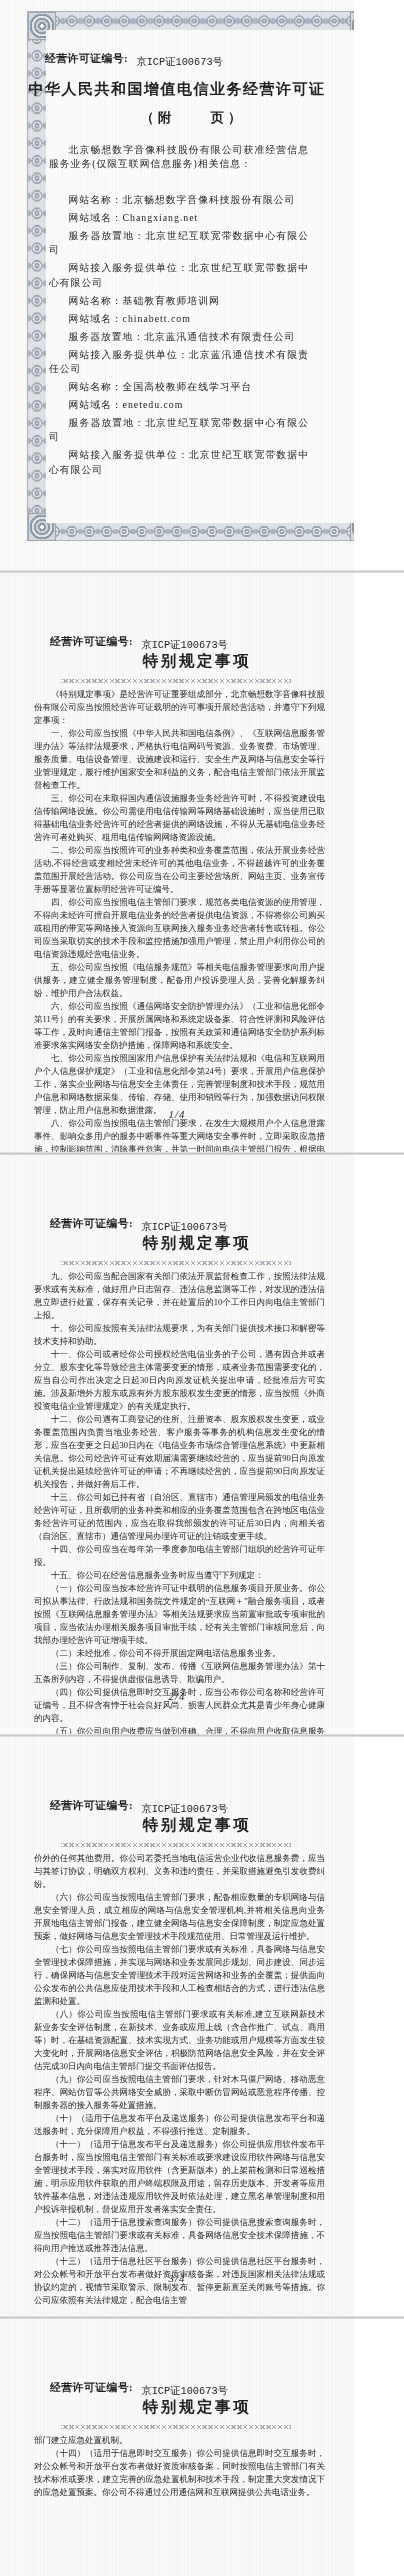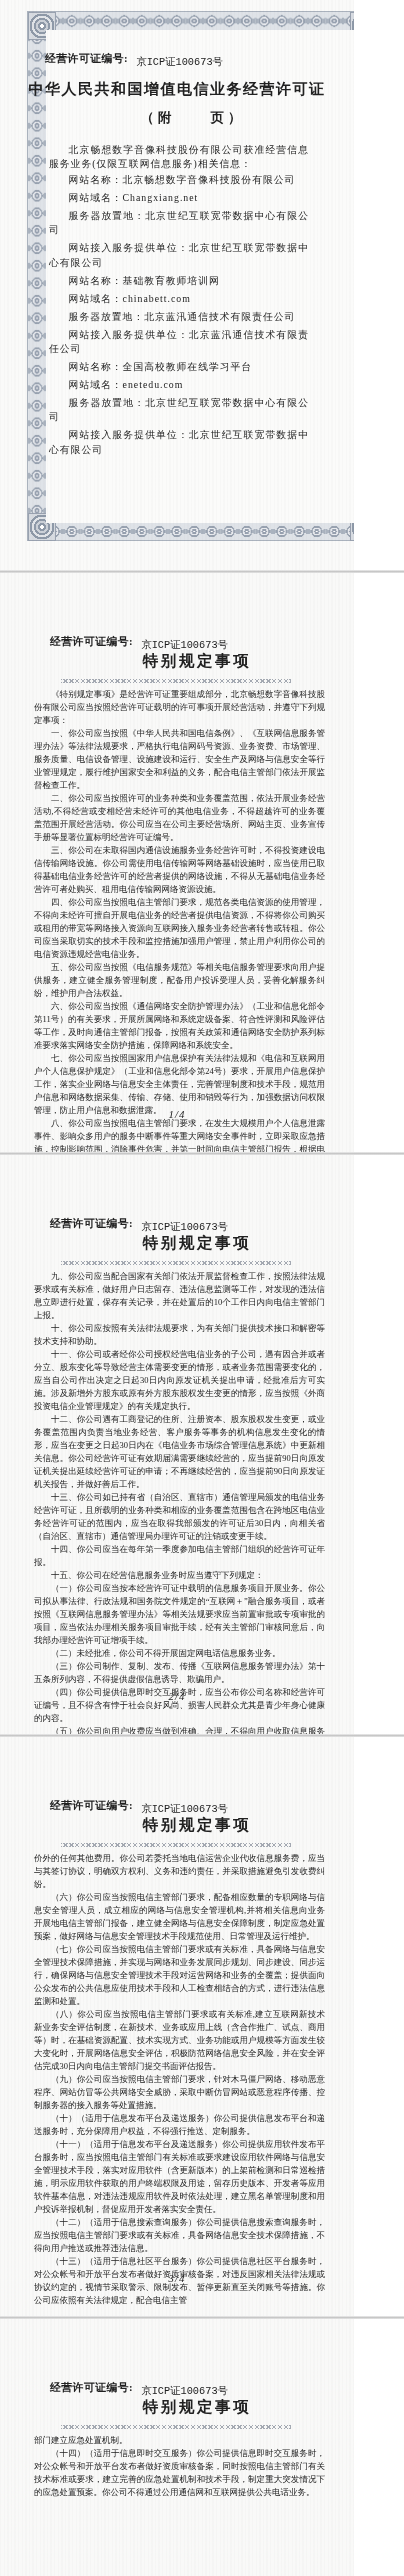--- a/index.html
+++ b/index.html
@@ -53,21 +53,21 @@
   .bc-bl{left:-0.5px;bottom:-0.5px;} .bc-br{right:-0.5px;bottom:-0.5px;}
   .cert-inner{position:absolute;left:17.5px;top:17.5px;right:17.5px;bottom:17.5px;background:#fbfbfa;}
 
   .cert-license{position:absolute;left:45px;top:52px;z-index:2;}
   .lic-label{font-size:10.8px;font-weight:600;letter-spacing:0.5px;}
   .lic-no{font-size:10.3px;font-family:"Liberation Mono","DejaVu Sans Mono",monospace;position:relative;top:2.6px;margin-left:8.2px;letter-spacing:0;}
   .cert-title{position:absolute;left:0;right:0;top:80px;text-align:center;font-size:15px;font-weight:700;letter-spacing:1.5px;z-index:2;}
   .cert-sub{position:absolute;left:0;right:0;top:109px;text-align:center;font-size:13.4px;font-weight:700;letter-spacing:4.1px;z-index:2;margin-left:32px;}
   .cert-body{position:absolute;left:49px;right:45px;top:143px;z-index:2;font-size:9.8px;line-height:14.4px;letter-spacing:1px;}
   .cert-body p{margin:0 0 3.6px;text-indent:2em;text-align:justify;}
-  .cert-body p.intro{margin-bottom:1px;}
+  .cert-body p.intro{margin-bottom:21px;}
 
   
   .page-sp{height:579px;background:#f9f9f8;}
   .page-sp.last{height:553px;}
   .sp-header{position:absolute;left:50px;top:62px;z-index:2;}
   .sp-title{position:absolute;left:0;right:0;top:78px;text-align:center;font-size:15.5px;font-weight:700;letter-spacing:2.6px;z-index:2;padding-left:40px;}
   .sp-rule{
     position:absolute;left:61px;right:63px;top:106px;height:4.1px;z-index:2;
     background:
       repeating-linear-gradient(135deg, #969ca6 0 1px, rgba(0,0,0,0) 1px 4.1px),
@@ -124,22 +124,22 @@
 
 <div class="page page-sp">
   <div class="sp-header">
     <span class="lic-label">经营许可证编号:</span><span class="lic-no">京ICP证100673号</span>
   </div>
   <div class="sp-title">特别规定事项</div>
   <div class="sp-rule"></div>
   <div class="sp-body">
       <p>《特别规定事项》是经营许可证重要组成部分，北京畅想数字音像科技股份有限公司应当按照经营许可证载明的许可事项开展经营活动，并遵守下列规定事项：</p>
       <p>一、你公司应当按照《中华人民共和国电信条例》、《互联网信息服务管理办法》等法律法规要求，严格执行电信网码号资源、业务资费、市场管理、服务质量、电信设备管理、设施建设和运行、安全生产及网络与信息安全等行业管理规定，履行维护国家安全和利益的义务，配合电信主管部门依法开展监督检查工作。</p>
+      <p>三、你公司在未取得国内通信设施服务业务经营许可时，不得投资建设电信传输网络设施。你公司需使用电信传输网等网络基础设施时，应当使用已取得基础电信业务经营许可的经营者提供的网络设施，不得从无基础电信业务经营许可者处购买、租用电信传输网网络资源设施。</p>
       <p>二、你公司应当按照许可的业务种类和业务覆盖范围，依法开展业务经营活动,不得经营或变相经营未经许可的其他电信业务，不得超越许可的业务覆盖范围开展经营活动。你公司应当在公司主要经营场所、网站主页、业务宣传手册等显著位置标明经营许可证编号。</p>
-      <p>三、你公司在未取得国内通信设施服务业务经营许可时，不得投资建设电信传输网络设施。你公司需使用电信传输网等网络基础设施时，应当使用已取得基础电信业务经营许可的经营者提供的网络设施，不得从无基础电信业务经营许可者处购买、租用电信传输网网络资源设施。</p>
       <p>四、你公司应当按照电信主管部门要求，规范各类电信资源的使用管理，不得向未经许可擅自开展电信业务的经营者提供电信资源，不得将你公司购买或租用的带宽等网络接入资源向互联网接入服务业务经营者转售或转租。你公司应当采取切实的技术手段和监控措施加强用户管理，禁止用户利用你公司的电信资源违规经营电信业务。</p>
       <p>五、你公司应当按照《电信服务规范》等相关电信服务管理要求向用户提供服务，建立健全服务管理制度，配备用户投诉受理人员，妥善化解服务纠纷，维护用户合法权益。</p>
       <p>六、你公司应当按照《通信网络安全防护管理办法》（工业和信息化部令第11号）的有关要求，开展所属网络和系统定级备案、符合性评测和风险评估等工作，及时向通信主管部门报备，按照有关政策和通信网络安全防护系列标准要求落实网络安全防护措施，保障网络和系统安全。</p>
       <p>七、你公司应当按照国家用户信息保护有关法律法规和《电信和互联网用户个人信息保护规定》（工业和信息化部令第24号）要求，开展用户信息保护工作，落实企业网络与信息安全主体责任，完善管理制度和技术手段，规范用户信息和网络数据采集、传输、存储、使用和销毁等行为，加强数据访问权限管理，防止用户信息和数据泄露。</p>
       <p>八、你公司应当按照电信主管部门要求，在发生大规模用户个人信息泄露事件、影响众多用户的服务中断事件等重大网络安全事件时，立即采取应急措施，控制影响范围，消除事件危害，并第一时间向电信主管部门报告，根据电信主管部门要求采取应急处置措施。</p>
     </div>
   <div class="sp-pageno">1/4</div>
 </div>
 
 <div class="sep"></div>

